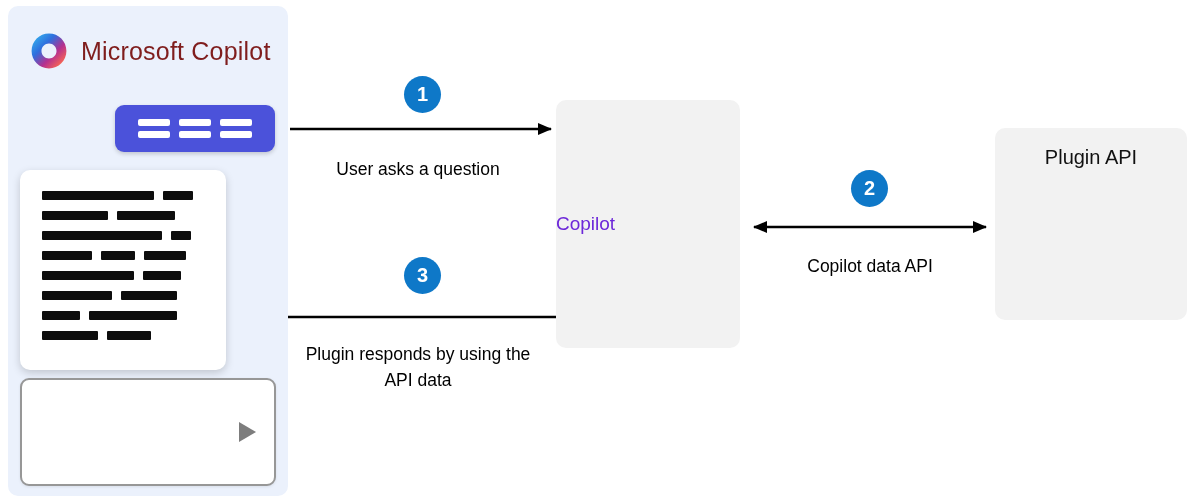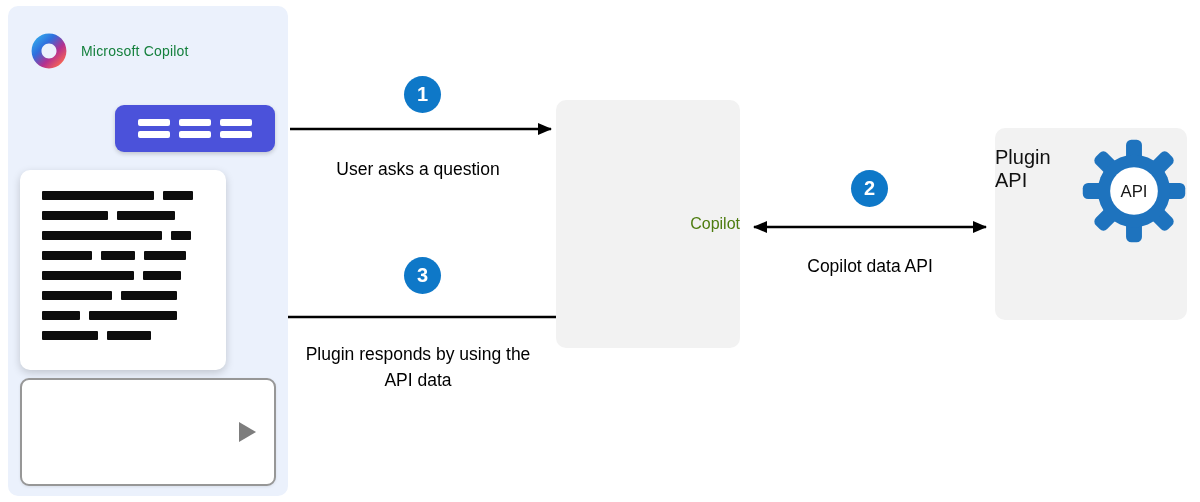--- a/index.html
+++ b/index.html
@@ -10,21 +10,21 @@
   .arrows{position:absolute;left:0;top:0;width:1200px;height:502px;pointer-events:none;}
   .arrow-line{stroke:var(--arrow,#000);stroke-width:2.4;fill:none;}
   .arrow-head{fill:var(--arrow,#000);}
 
   
   .panel{
     position:absolute;left:8px;top:6px;width:280px;height:490px;
     background:var(--panel-bg,#EBF1FC);border-radius:10px;
   }
   .brand{position:absolute;left:22px;top:26px;display:flex;align-items:center;gap:13px;}
-  .brand-name{font-size:14px;color:#15803d;letter-spacing:.2px;}
+  .brand-name{font-size:25px;color:#7f1d1d;letter-spacing:.2px;}
   .logo svg{display:block;}
 
   .prompt-bar{
     position:absolute;left:107px;top:99px;width:160px;height:47px;
     background:var(--prompt-bar,#4B52DA);border-radius:9px;
     display:flex;flex-direction:column;justify-content:center;align-items:center;gap:5px;
     box-shadow:0 2px 4px rgba(0,0,0,.18);
   }
   .dash-row{display:flex;gap:9px;}
   .dash{width:32px;height:7px;background:#ffffff;border-radius:2px;display:inline-block;}
@@ -45,24 +45,24 @@
   .send-triangle{
     position:absolute;right:18px;top:50%;transform:translateY(-50%);
     width:0;height:0;border-left:17px solid #7d7d7d;
     border-top:10px solid transparent;border-bottom:10px solid transparent;
   }
 
   
   .node{position:absolute;background:var(--node-bg,#F2F2F2);border-radius:10px;}
   .copilot-node{
     left:556px;top:100px;width:184px;height:248px;
-    display:flex;align-items:center;justify-content:flex-end;
-    font-size:16px;color:#4d7c0f;
+    display:flex;align-items:center;justify-content:flex-start;
+    font-size:19px;color:#6d28d9;
   }
-  .plugin-node{left:995px;top:128px;width:192px;height:192px;display:flex;flex-direction:row;align-items:flex-start;}
+  .plugin-node{left:995px;top:128px;width:192px;height:192px;display:flex;flex-direction:column;align-items:center;}
   .plugin-title{margin-top:18px;font-size:20px;color:#111;}
   .gear{margin-top:10px;}
   .gear-part{fill:var(--gear,#1E73BE);}
   .gear-text{fill:#161616;font-size:19px;font-family:"Liberation Sans",sans-serif;}
 
   
   .badge{
     position:absolute;width:37px;height:37px;border-radius:50%;
     background:var(--badge,#0E78C8);color:#ffffff;
     display:flex;align-items:center;justify-content:center;
@@ -163,37 +163,20 @@
     <span class="send-triangle"></span>
   </div>
 </div>
 
 <div class="node copilot-node">
   <span>Copilot</span>
 </div>
 
 <div class="node plugin-node">
   <div class="plugin-title">Plugin API</div>
-  <div class="gear">
-    <svg width="106" height="106" viewBox="0 0 120 120">
-      <g>
-        <rect class="gear-part" x="51" y="2" width="18" height="28" rx="6" transform="rotate(0 60 60)"></rect>
-        <rect class="gear-part" x="51" y="2" width="18" height="28" rx="6" transform="rotate(45 60 60)"></rect>
-        <rect class="gear-part" x="51" y="2" width="18" height="28" rx="6" transform="rotate(90 60 60)"></rect>
-        <rect class="gear-part" x="51" y="2" width="18" height="28" rx="6" transform="rotate(135 60 60)"></rect>
-        <rect class="gear-part" x="51" y="2" width="18" height="28" rx="6" transform="rotate(180 60 60)"></rect>
-        <rect class="gear-part" x="51" y="2" width="18" height="28" rx="6" transform="rotate(225 60 60)"></rect>
-        <rect class="gear-part" x="51" y="2" width="18" height="28" rx="6" transform="rotate(270 60 60)"></rect>
-        <rect class="gear-part" x="51" y="2" width="18" height="28" rx="6" transform="rotate(315 60 60)"></rect>
-        <circle class="gear-part" cx="60" cy="60" r="41"></circle>
-        <circle cx="60" cy="60" r="27" fill="#ffffff"></circle>
-        <text class="gear-text" x="60" y="67" text-anchor="middle">API</text>
-      </g>
-    </svg>
-  </div>
 </div>
 
 <div class="badge" id="badge1">1</div>
 <div class="badge" id="badge2">2</div>
 <div class="badge" id="badge3">3</div>
 
 <div class="step-label" id="label1">User asks a question</div>
 <div class="step-label" id="label2">Copilot data API</div>
 <div class="step-label" id="label3">Plugin responds by using the API data</div>
 

